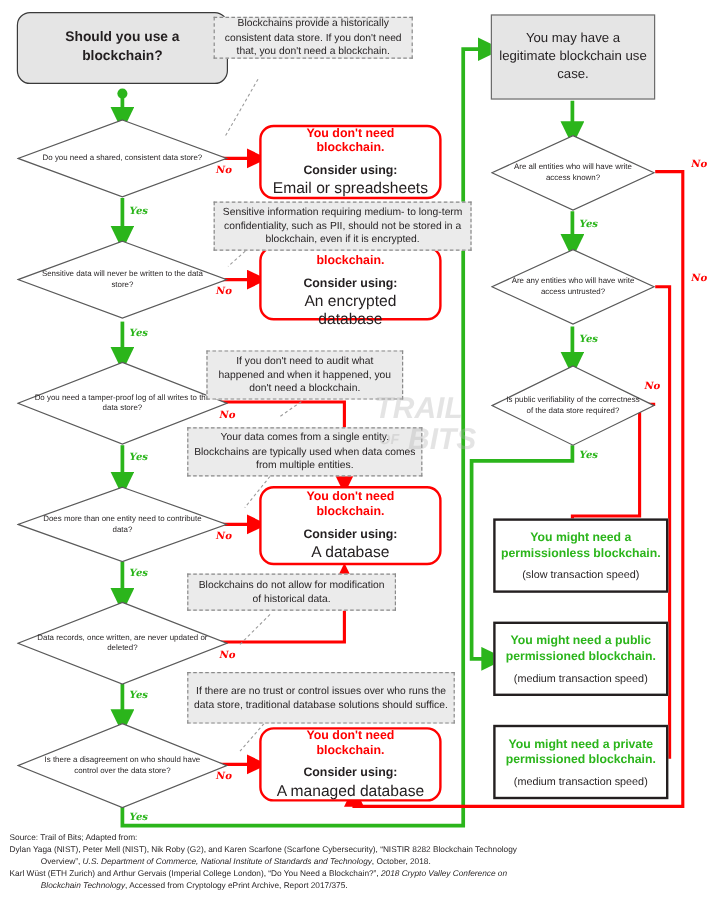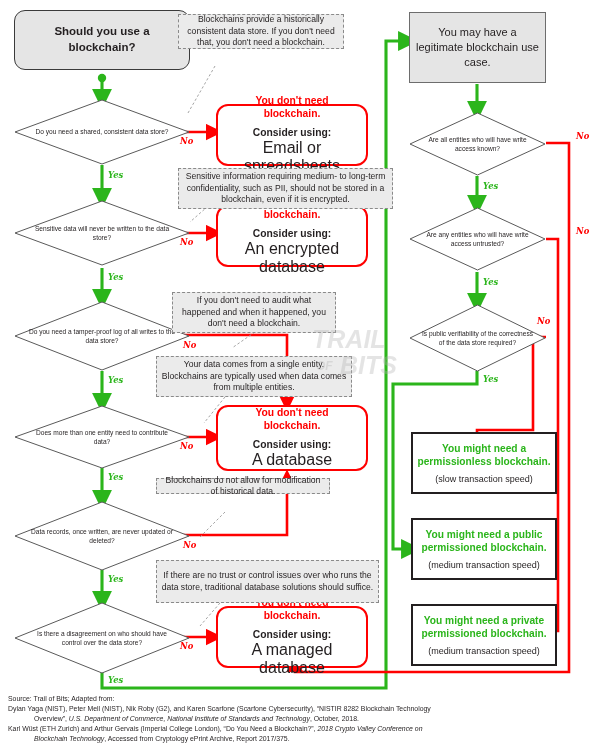--- a/index.html
+++ b/index.html
@@ -23,21 +23,21 @@
   .diamond-wrap .dtext{position:absolute;left:0;top:0;width:100%;height:100%;
        display:flex;align-items:center;justify-content:center;text-align:center;
        font-size:6.6px;line-height:1.42;color:#231f20;padding:0 14px;box-sizing:border-box;}
   .diamond-wrap svg{position:absolute;left:0;top:0;}
 
   
   .advice{border:2.4px solid #ff0000;border-radius:12px;background:#fff;
           padding:6px 8px;box-sizing:border-box;}
   .advice .hdr{color:#ff0000;font-weight:bold;font-size:10.3px;line-height:1.2;}
   .advice .sub{font-weight:bold;font-size:10.3px;margin-top:7px;color:#231f20;}
-  .advice .val{font-size:16px;margin-top:1px;color:#231f20;}
+  .advice .val{font-size:13px;margin-top:1px;color:#231f20;}
 
   
   .outcome{border:2.2px solid #231f20;border-radius:0;background:#fff;
            padding:6px 4px;box-sizing:border-box;text-align:center;}
   .outcome .hdr{color:#2bb51b;font-weight:bold;font-size:10.2px;line-height:1.28;}
   .outcome .sub{font-size:9px;margin-top:6px;color:#231f20;}
 
   
   .note{position:absolute;border:1px dashed #8a8a8a;background:#ebebeb;
         font-size:8.6px;line-height:1.32;color:#231f20;text-align:center;
@@ -252,21 +252,21 @@
   </div>
 
   <div class="note" style="left:172px;top:292px;width:164px;height:41px;">
     <span>If you don't need to audit what happened and when it happened, you don't need a blockchain.</span>
   </div>
 
   <div class="note" style="left:156px;top:356px;width:196px;height:41px;">
     <span>Your data comes from a single entity. Blockchains are typically used when data comes from multiple entities.</span>
   </div>
 
-  <div class="note" style="left:156px;top:478px;width:174px;height:16px;">
+  <div class="note" style="left:156px;top:478px;width:174px;height:31px;">
     <span>Blockchains do not allow for modification of historical data.</span>
   </div>
 
   <div class="note" style="left:156px;top:560px;width:223px;height:43px;">
     <span>If there are no trust or control issues over who runs the data store, traditional database solutions should suffice.</span>
   </div>
 
   <div class="elabel no" style="left:180px;top:136px;">No</div>
   <div class="elabel no" style="left:180px;top:237px;">No</div>
   <div class="elabel no" style="left:183px;top:340px;">No</div>

